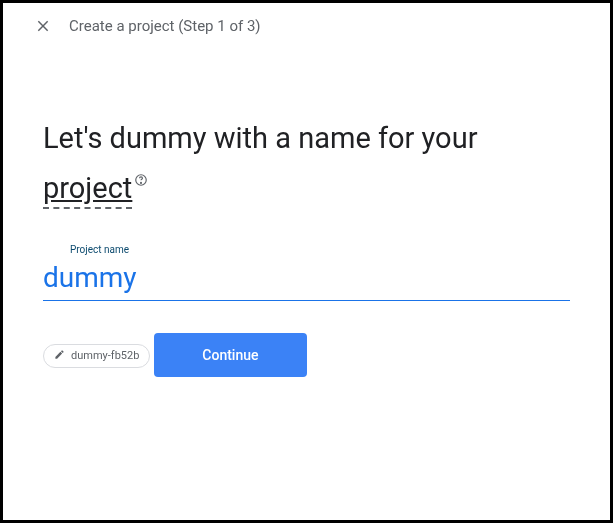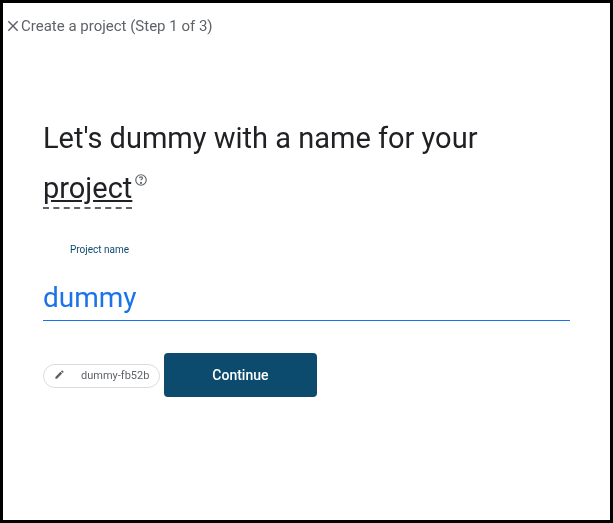--- a/index.html
+++ b/index.html
@@ -8,21 +8,22 @@
       background: #fff;
       width: 613px;
       height: 523px;
       border: 3px solid #000;
       position: relative;
       overflow: hidden;
     }
     .header {
       display: flex;
       align-items: center;
-      padding: 14px 2px;
+      padding: 14px 32px;
+      gap: 18px;
     }
     .close-icon {
       width: 16px;
       height: 16px;
       cursor: pointer;
       color: #5f6368;
     }
     .header-title {
       color: #5f6368;
       font-size: 15px;
@@ -63,26 +64,25 @@
       width: 100%;
       border: none;
       border-bottom: 1px solid #1a73e8;
       font-size: 28px;
       color: #1a73e8;
       padding: 2px 0 6px 0;
       outline: none;
       font-family: inherit;
       font-weight: 400;
       background: transparent;
-      margin-top: 20px;
     }
     .id-chip {
       display: inline-flex;
       align-items: center;
-      gap: 16px;
+      gap: 6px;
       border: 1px solid #dadce0;
       border-radius: 14px;
       padding: 4px 10px;
       margin-top: 22px;
       font-size: 11px;
       color: #5f6368;
       cursor: pointer;
     }
     .id-chip svg {
       width: 11px;
@@ -113,21 +113,21 @@
       height: 13px;
       color: #fff;
     }
     .confirm-text {
       font-size: 13px;
       color: #3c4043;
       line-height: 1.5;
     }
     .continue-btn {
       margin-top: 32px;
-      background: #0c4a6e;
+      background: #3b82f6;
       color: #fff;
       border: none;
       border-radius: 4px;
       font-size: 14px;
       font-weight: 500;
       padding: 14px 48px;
       cursor: pointer;
       font-family: inherit;
     }
   </style>

